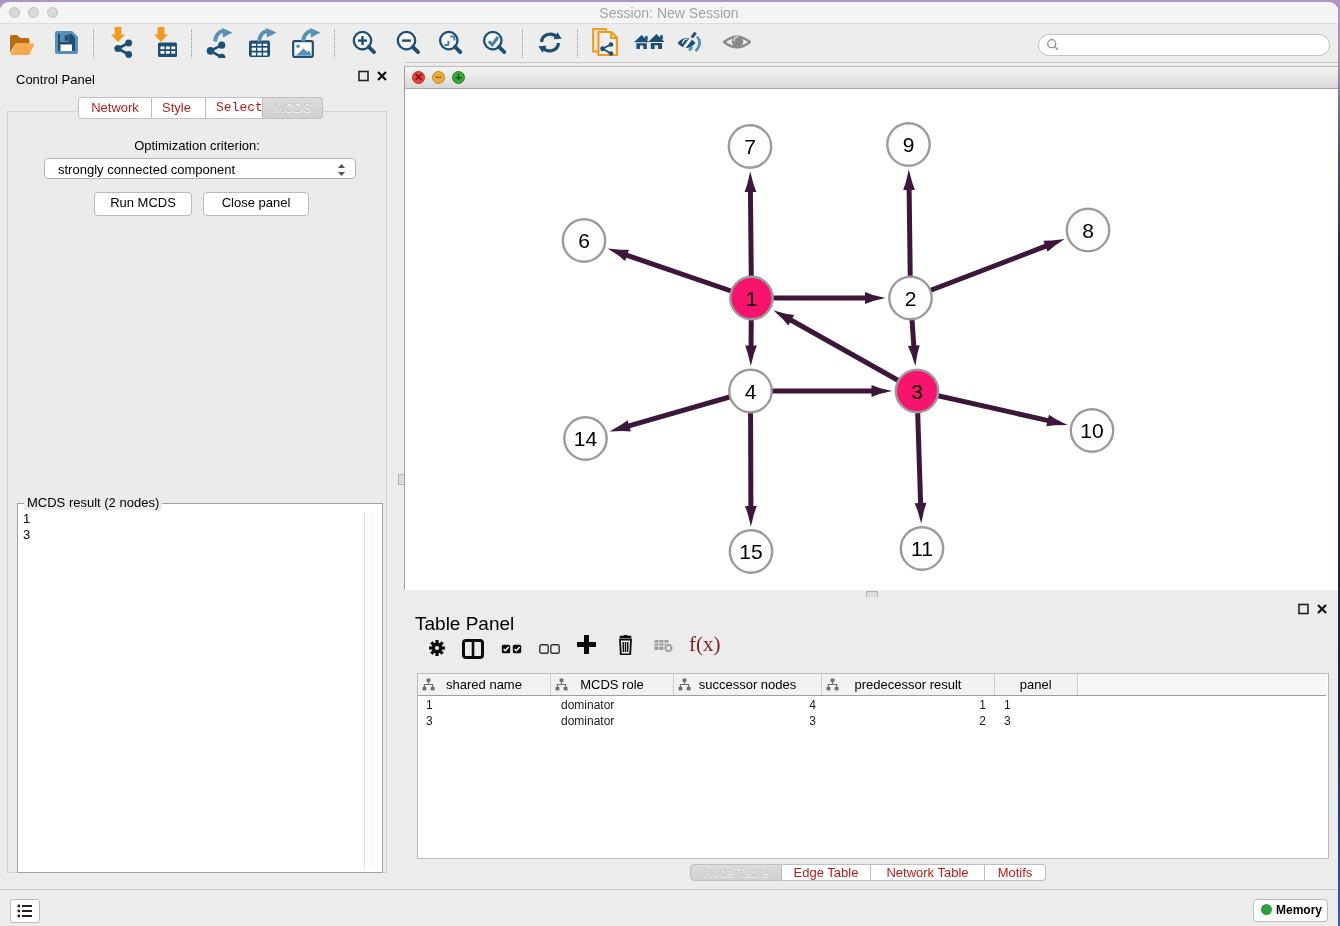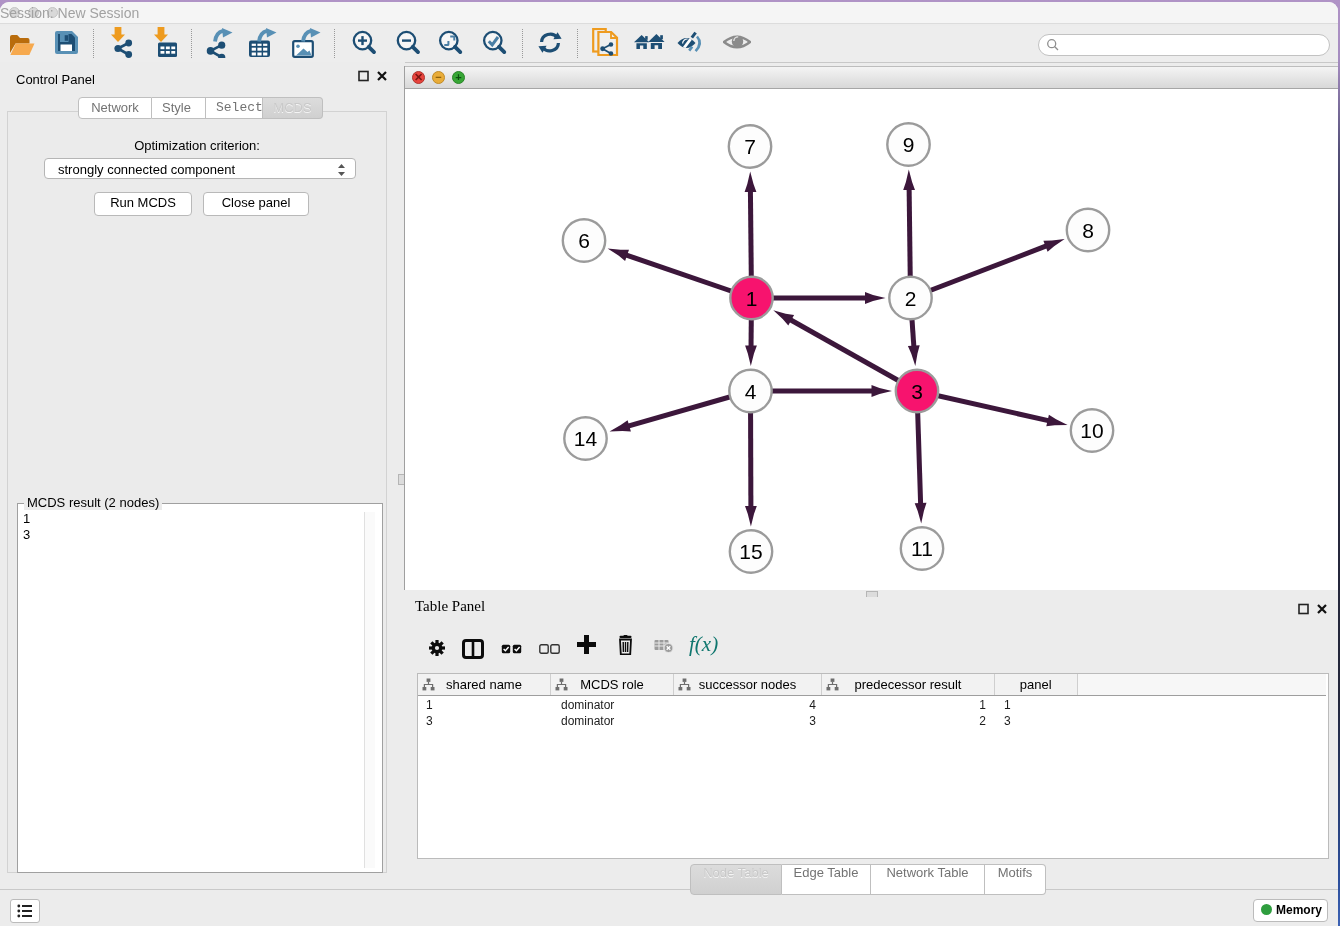--- a/index.html
+++ b/index.html
@@ -5,36 +5,36 @@
   html,body{margin:0;padding:0;width:1340px;height:926px;overflow:hidden;
     font-family:"Liberation Sans",sans-serif;background:#ececec;}
   .abs{position:absolute;}
   #root{position:relative;width:1340px;height:926px;background:linear-gradient(#b093c6 0px,#a58cc0 60px,#55517a 150px,#2c2c40 260px,#23263a 700px,#2c4f9c 880px,#3c62b4 926px);}
   #mainwin{position:absolute;left:0;top:2px;width:1338px;height:924px;
     background:#ececec;border-radius:9px 9px 0 0;}
   #titlebar{position:absolute;left:0;top:0;width:1338px;height:21px;
     background:#f5f5f5;border-radius:9px 9px 0 0;border-bottom:1px solid #dcdcdc;}
   .tl{position:absolute;top:5px;width:11px;height:11px;border-radius:50%;
     background:#d8d8d8;border:1px solid #c4c4c4;box-sizing:border-box;}
-  #wtitle{position:absolute;top:3px;left:0;width:100%;
+  #wtitle{position:absolute;top:3px;left:0;width:100%;text-align:center;
     color:#a2a2a2;font-size:14px;}
   #toolbar{position:absolute;left:0;top:24px;width:1338px;height:36px;
     background:#ededed;border-bottom:1px solid #c8c8c8;}
   .sep{position:absolute;top:3px;height:29px;width:0;border-left:1px dotted #999;}
   .tbi{position:absolute;}
   #search{position:absolute;left:1038px;top:8px;width:290px;height:20px;
     background:#fff;border:1px solid #c2c2c2;border-radius:11px;}
   #cpanel{position:absolute;left:0;top:60px;width:392px;height:827px;background:#ececec;}
   #cp-title{position:absolute;left:16px;top:10px;font-size:13px;color:#000;}
   .tabrow{position:absolute;display:flex;z-index:5;}
-  .tab{font-size:13px;color:#737373;background:#fff;border:1px solid #bfbfbf;
+  .tab{font-size:13px;color:#b91c1c;background:#fff;border:1px solid #bfbfbf;
     border-left:none;padding:2px 10px 3px 10px;line-height:15px;}
   .tab.first{border-left:1px solid #bfbfbf;border-radius:4px 0 0 4px;}
   .tab.last{border-radius:0 4px 4px 0;}
-  .tabrow.small .tab{padding:0 10px 14px 10px;line-height:15px;}
+  .tabrow.small .tab{padding:0 10px 0 10px;line-height:15px;}
   .tab.sel{background:linear-gradient(#dcdcdc,#d0d0d0);color:#c9c9c9;
     text-shadow:0 1px 0 #f5f5f5;}
   #cp-content{position:absolute;left:7px;top:49px;width:378px;height:760px;
     border:1px solid #d2d2d2;background:#ebebeb;}
   #optlabel{position:absolute;left:0;top:26px;width:100%;text-align:center;font-size:13px;}
   #combo{position:absolute;left:36px;top:46px;width:312px;height:21px;background:#fff;
     border:1px solid #b5b5b5;border-radius:4px;font-size:13px;line-height:21px;
     padding-left:13px;box-sizing:border-box;}
   #combo svg{position:absolute;right:8px;top:3px;}
   .btn{position:absolute;height:22px;background:#fff;
@@ -49,21 +49,21 @@
     border-left:1px solid #9f9f9f;box-sizing:border-box;}
   #nettitle{position:absolute;left:0;top:0;width:100%;height:23px;
     background:linear-gradient(#f4f4f4,#d8d8d8);border-top:1px solid #bdbdbd;
     border-bottom:1px solid #a6a6a6;box-sizing:border-box;}
   .tl2{position:absolute;top:4px;width:13px;height:13px;border-radius:50%;
     box-sizing:border-box;font-size:11px;line-height:11px;text-align:center;font-weight:bold;}
   #netname{position:absolute;top:4px;left:0;width:100%;text-align:center;font-size:13px;color:#111;}
   #canvas{position:absolute;left:0;top:23px;width:933px;height:501px;background:#fff;}
   #hsplit{position:absolute;left:404px;top:588px;width:934px;height:7px;background:#ececec;}
   #tpanel{position:absolute;left:405px;top:595px;width:933px;height:292px;background:#ececec;}
-  #tp-title{position:absolute;left:10px;top:1px;font-size:15px;font-family:Liberation Serif, serif;}
+  #tp-title{position:absolute;left:10px;top:16px;font-size:19px;}
   #tbl{position:absolute;left:12px;top:76px;width:910px;height:184px;background:#fff;
     border:1px solid #bbb;}
   .th{position:absolute;top:0;height:21px;border-right:1px solid #cfcfcf;
     font-size:13px;text-align:center;line-height:21px;background:#f2f2f2;box-sizing:border-box;}
   .th span{position:relative;}
   #thead-line{position:absolute;left:0;top:21px;width:908px;border-top:1px solid #9e9e9e;}
   .td{position:absolute;font-size:12px;height:16px;line-height:16px;color:#1c1c1c;}
   #statusbar{position:absolute;left:0;top:887px;width:1338px;height:37px;
     background:#ececec;border-top:1px solid #c9c9c9;}
   #memory{position:absolute;right:10px;top:9px;width:73px;height:21px;background:#fff;
@@ -403,21 +403,21 @@
           <rect x="0.5" y="3" width="14" height="10" rx="1" fill="#9b9b9b"></rect>
           <g stroke="#e9e9e9" stroke-width="1">
             <line x1="0.5" y1="6" x2="14.5" y2="6"></line>
             <line x1="0.5" y1="9" x2="14.5" y2="9"></line>
             <line x1="5" y1="3" x2="5" y2="13"></line>
             <line x1="10" y1="3" x2="10" y2="13"></line>
           </g>
           <circle cx="14.5" cy="11" r="4.5" fill="#9b9b9b" stroke="#e9e9e9" stroke-width="1"></circle>
           <path d="M12.7,9.2 L16.3,12.8 M16.3,9.2 L12.7,12.8" stroke="#fff" stroke-width="1.3"></path>
         </svg>
-        <div class="abs" style="left:284px;top:35px;font-family:'Liberation Serif',serif;font-style:italic;font-size:21px;color:#0f766e;">f(x)</div>
+        <div class="abs" style="left:284px;top:35px;font-family:'Liberation Serif',serif;font-size:21px;color:#7f1d1d;">f(x)</div>
     <div id="tbl">
       <div class="th" style="left:0px;width:133px;"><svg width="13" height="13" viewBox="0 0 13 13" style="position:absolute;left:4px;top:4px;">
               <rect x="4.6" y="0.5" width="3.8" height="3.4" fill="#6e6e6e"></rect>
               <path d="M6.5,4 V6.5 M2.4,9 V6.5 H10.6 V9" stroke="#6e6e6e" stroke-width="1.2" fill="none"></path>
               <rect x="0.5" y="9" width="3.8" height="3.4" fill="#6e6e6e"></rect>
               <rect x="8.7" y="9" width="3.8" height="3.4" fill="#6e6e6e"></rect>
             </svg><span>shared name</span></div>
           <div class="th" style="left:133px;width:123px;"><svg width="13" height="13" viewBox="0 0 13 13" style="position:absolute;left:4px;top:4px;">
               <rect x="4.6" y="0.5" width="3.8" height="3.4" fill="#6e6e6e"></rect>
               <path d="M6.5,4 V6.5 M2.4,9 V6.5 H10.6 V9" stroke="#6e6e6e" stroke-width="1.2" fill="none"></path>

